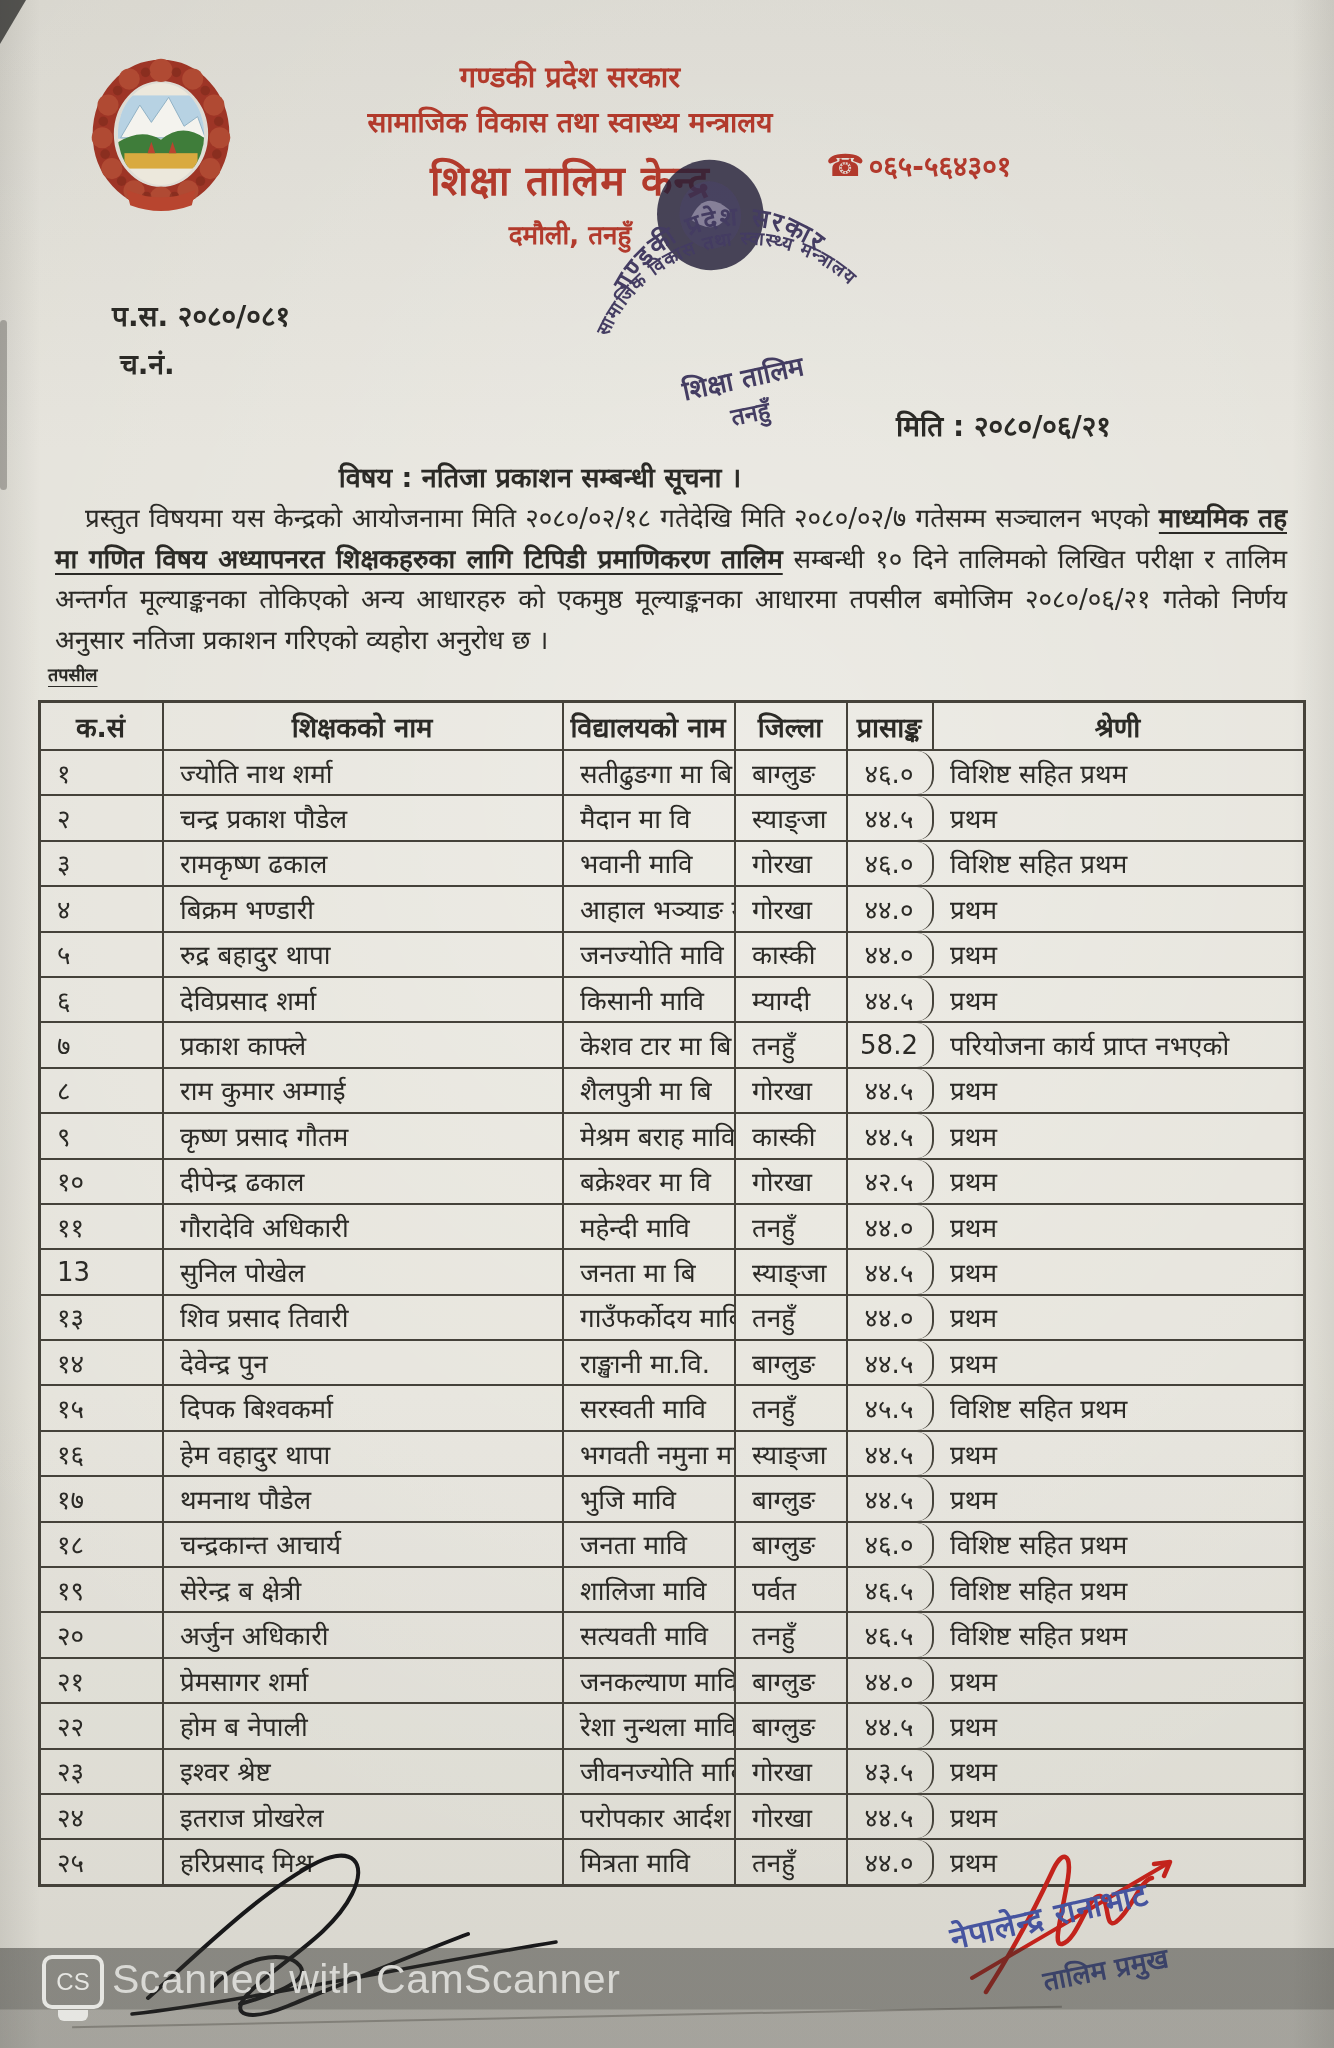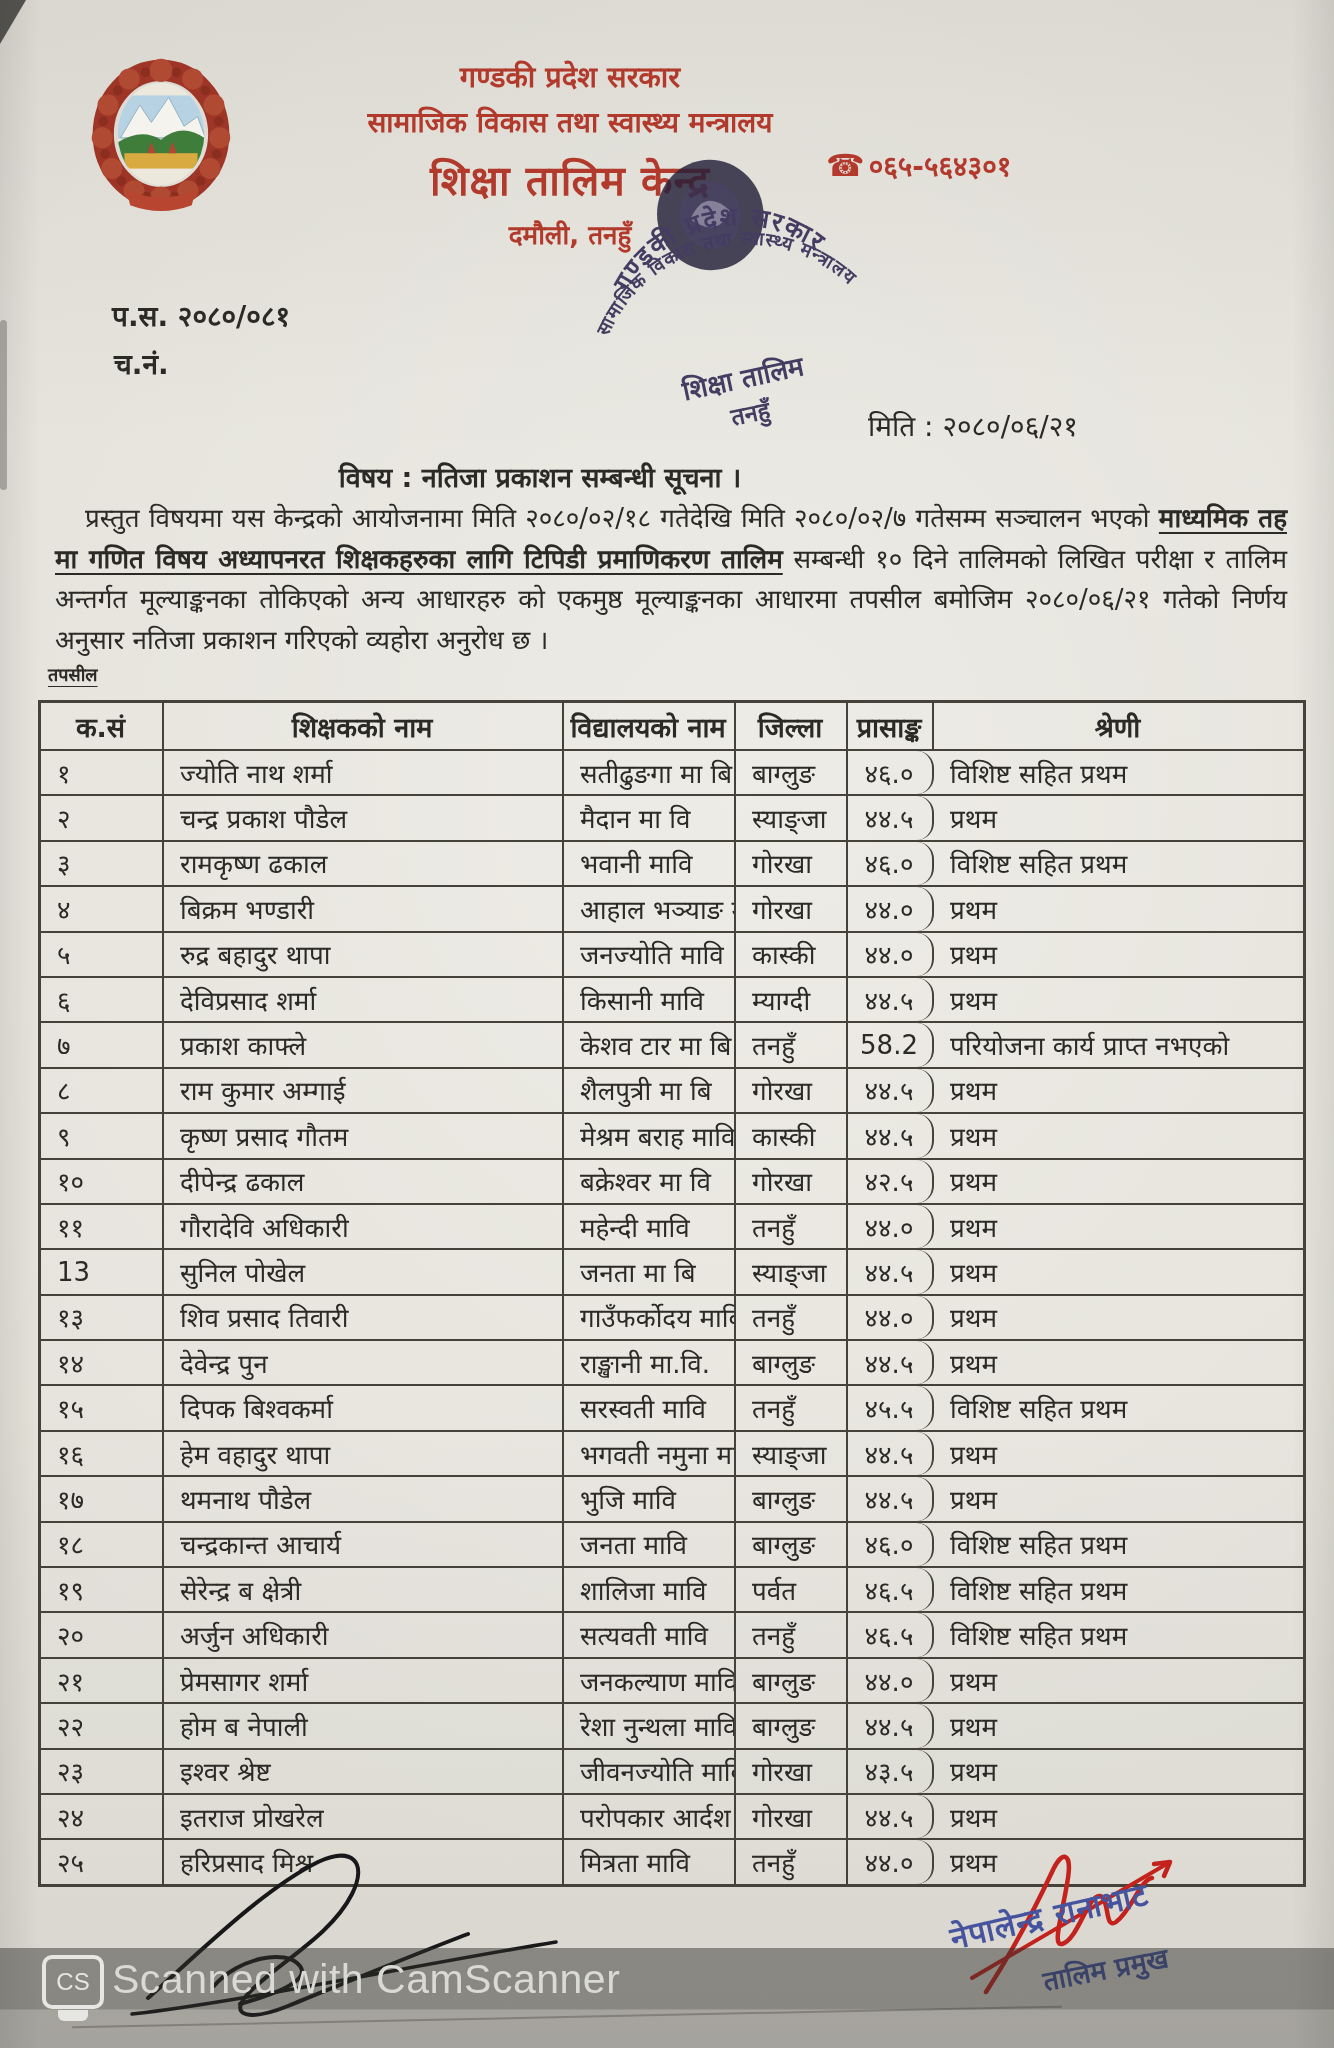--- a/index.html
+++ b/index.html
@@ -20,22 +20,22 @@
   .lh{left:278px;top:56px;width:584px;text-align:center;color:#b23a2c;z-index:2;}
   .lh .l1{font-size:29px;font-weight:bold;}
   .lh .l2{font-size:28px;font-weight:bold;margin-top:7px;}
   .lh .l3{font-size:41px;font-weight:bold;margin-top:11px;letter-spacing:1px;}
   .lh .l4{font-size:26px;font-weight:bold;margin-top:9px;}
   .phone{left:826px;top:146px;font-size:28px;font-weight:bold;color:#b2392c;z-index:2;white-space:nowrap;}
   .phone .ph-ic{font-size:31px;margin-right:4px;}
   .stamp{left:552px;top:150px;width:348px;height:297px;z-index:4;pointer-events:none;}
   
   .refno{left:112px;top:296px;font-size:28px;font-weight:bold;}
-  .letno{left:114px;top:344px;font-size:28px;font-weight:bold;}
-  .date{left:868px;top:406px;font-size:28px;font-weight:normal;white-space:nowrap;}
+  .letno{left:120px;top:344px;font-size:28px;font-weight:bold;}
+  .date{left:896px;top:406px;font-size:28px;font-weight:bold;white-space:nowrap;}
   .subject{left:300px;top:458px;width:480px;text-align:center;font-size:27px;font-weight:bold;}
   .bodytext{left:55px;top:498px;width:1232px;font-size:26px;line-height:40.5px;text-align:justify;text-indent:30px;}
   .bodytext .hl{font-weight:bold;text-decoration:underline;text-underline-offset:5px;}
   .tbl-head{left:48px;top:662px;font-size:18px;font-weight:bold;text-decoration:underline;text-underline-offset:5px;}
   
   .tbl{left:38px;top:700px;width:1262px;border:3px solid #45423a;background:rgba(255,255,255,0.06);}
   .trow{display:grid;grid-template-columns:123px 400px 172px 112px 86px 1fr;border-bottom:2px solid #45423a;}
   .trow:last-child{border-bottom:none;}
   .trow>div{border-right:2px solid #45423a;padding:0 6px 0 16px;font-size:26px;display:flex;align-items:center;white-space:nowrap;overflow:hidden;height:43.4px;}
   .trow>div:last-child{border-right:none;}

